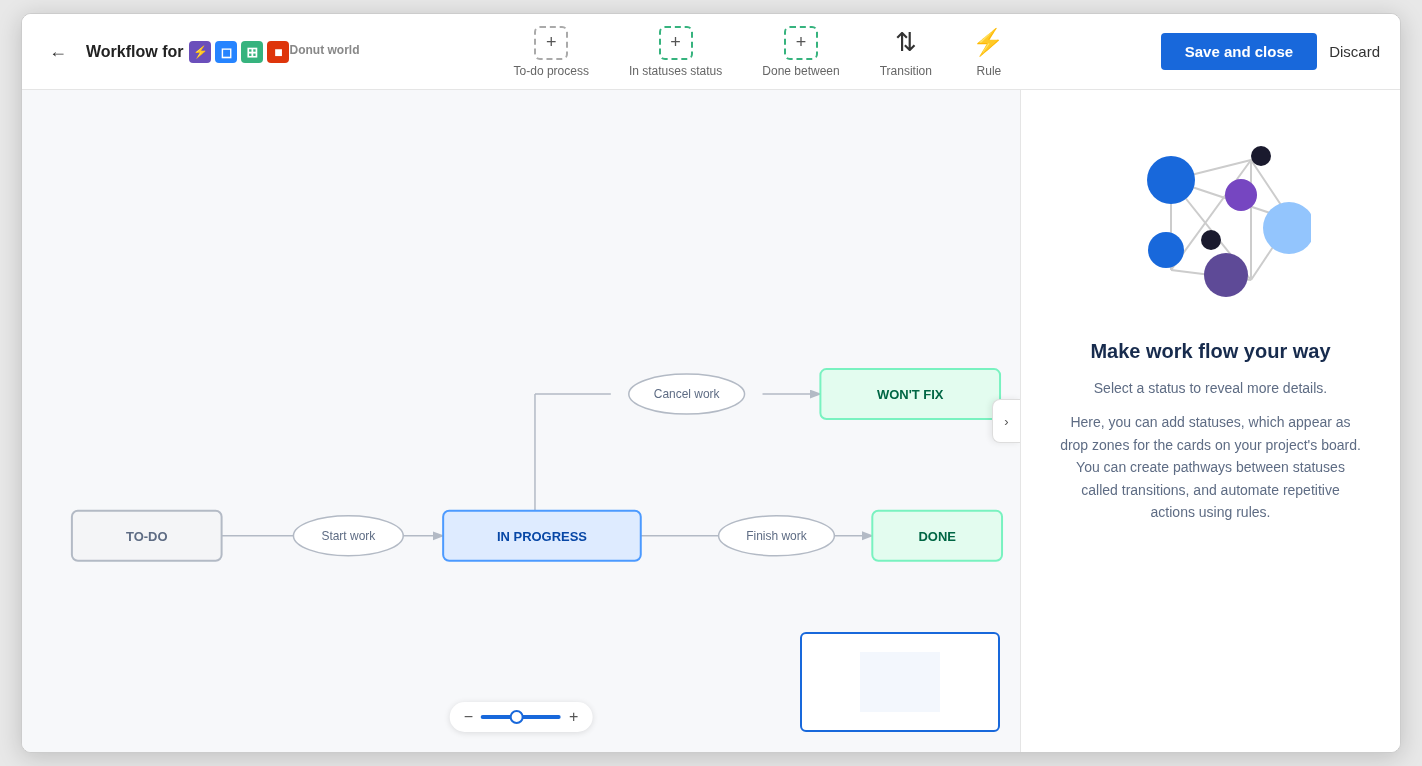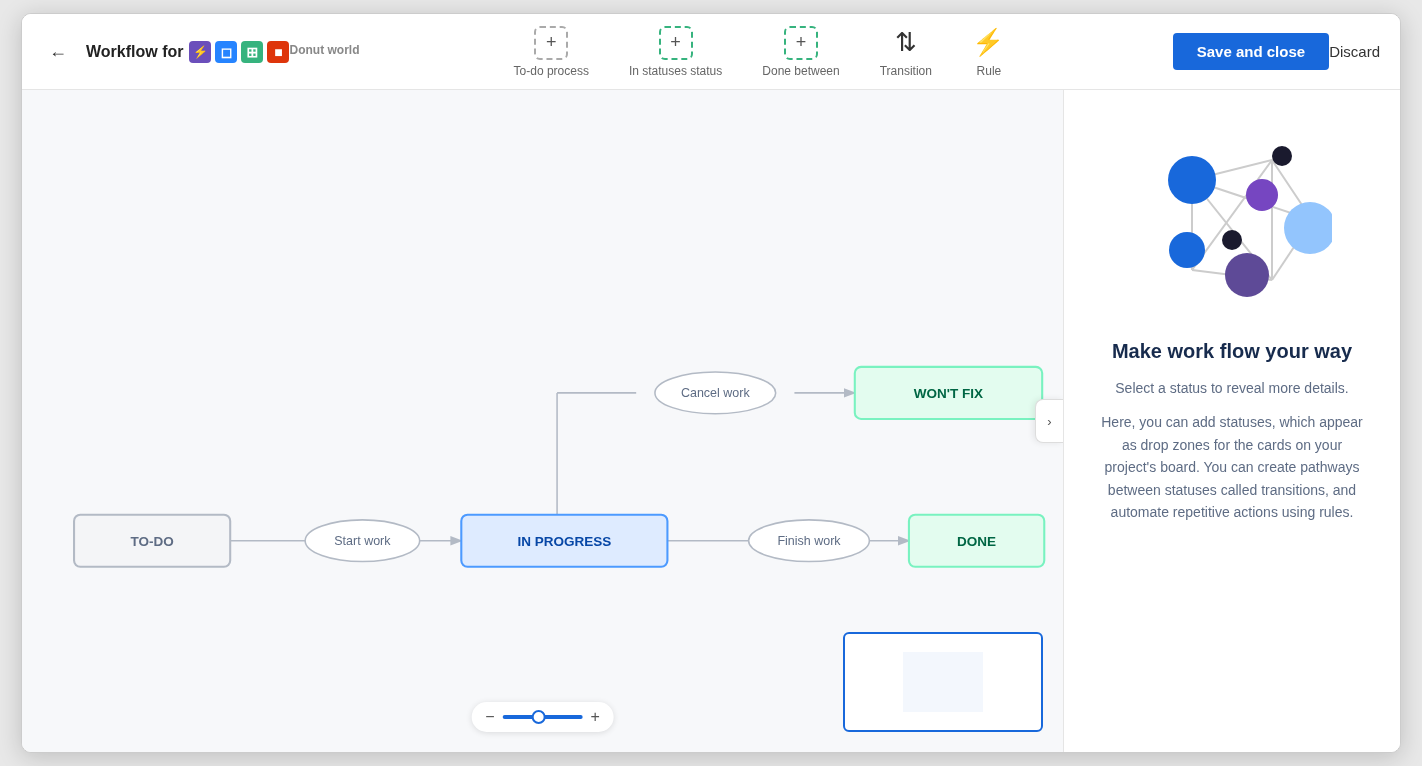--- a/index.html
+++ b/index.html
@@ -91,21 +91,21 @@
     }
     .toolbar-tab.rule-tab .tab-icon-btn {
       border: none;
       background: none;
       font-size: 22px;
       color: #ffc400;
     }
     .tab-label { font-size: 12px; color: #666; }
 
     
-    .header-actions { display: flex; align-items: center; min-width: 220px; justify-content: flex-end; }
+    .header-actions { display: flex; align-items: center; gap: 12px; min-width: 220px; justify-content: flex-end; }
     .save-close-btn {
       background: #1868db;
       color: #fff;
       border: none;
       border-radius: 4px;
       padding: 10px 24px;
       font-size: 15px;
       font-weight: 600;
       cursor: pointer;
     }
@@ -205,21 +205,21 @@
       display: flex; align-items: center; justify-content: center;
       cursor: pointer;
       font-size: 13px;
       color: #555;
       box-shadow: -2px 0 6px rgba(0,0,0,0.08);
       z-index: 10;
     }
 
     
     .right-panel {
-      width: 337px;
+      width: 380px;
       background: #fff;
       border-left: 1px solid #e5e5e5;
       display: flex;
       flex-direction: column;
       align-items: center;
       padding: 30px 37px;
       overflow-y: auto;
       flex-shrink: 0;
     }
 

